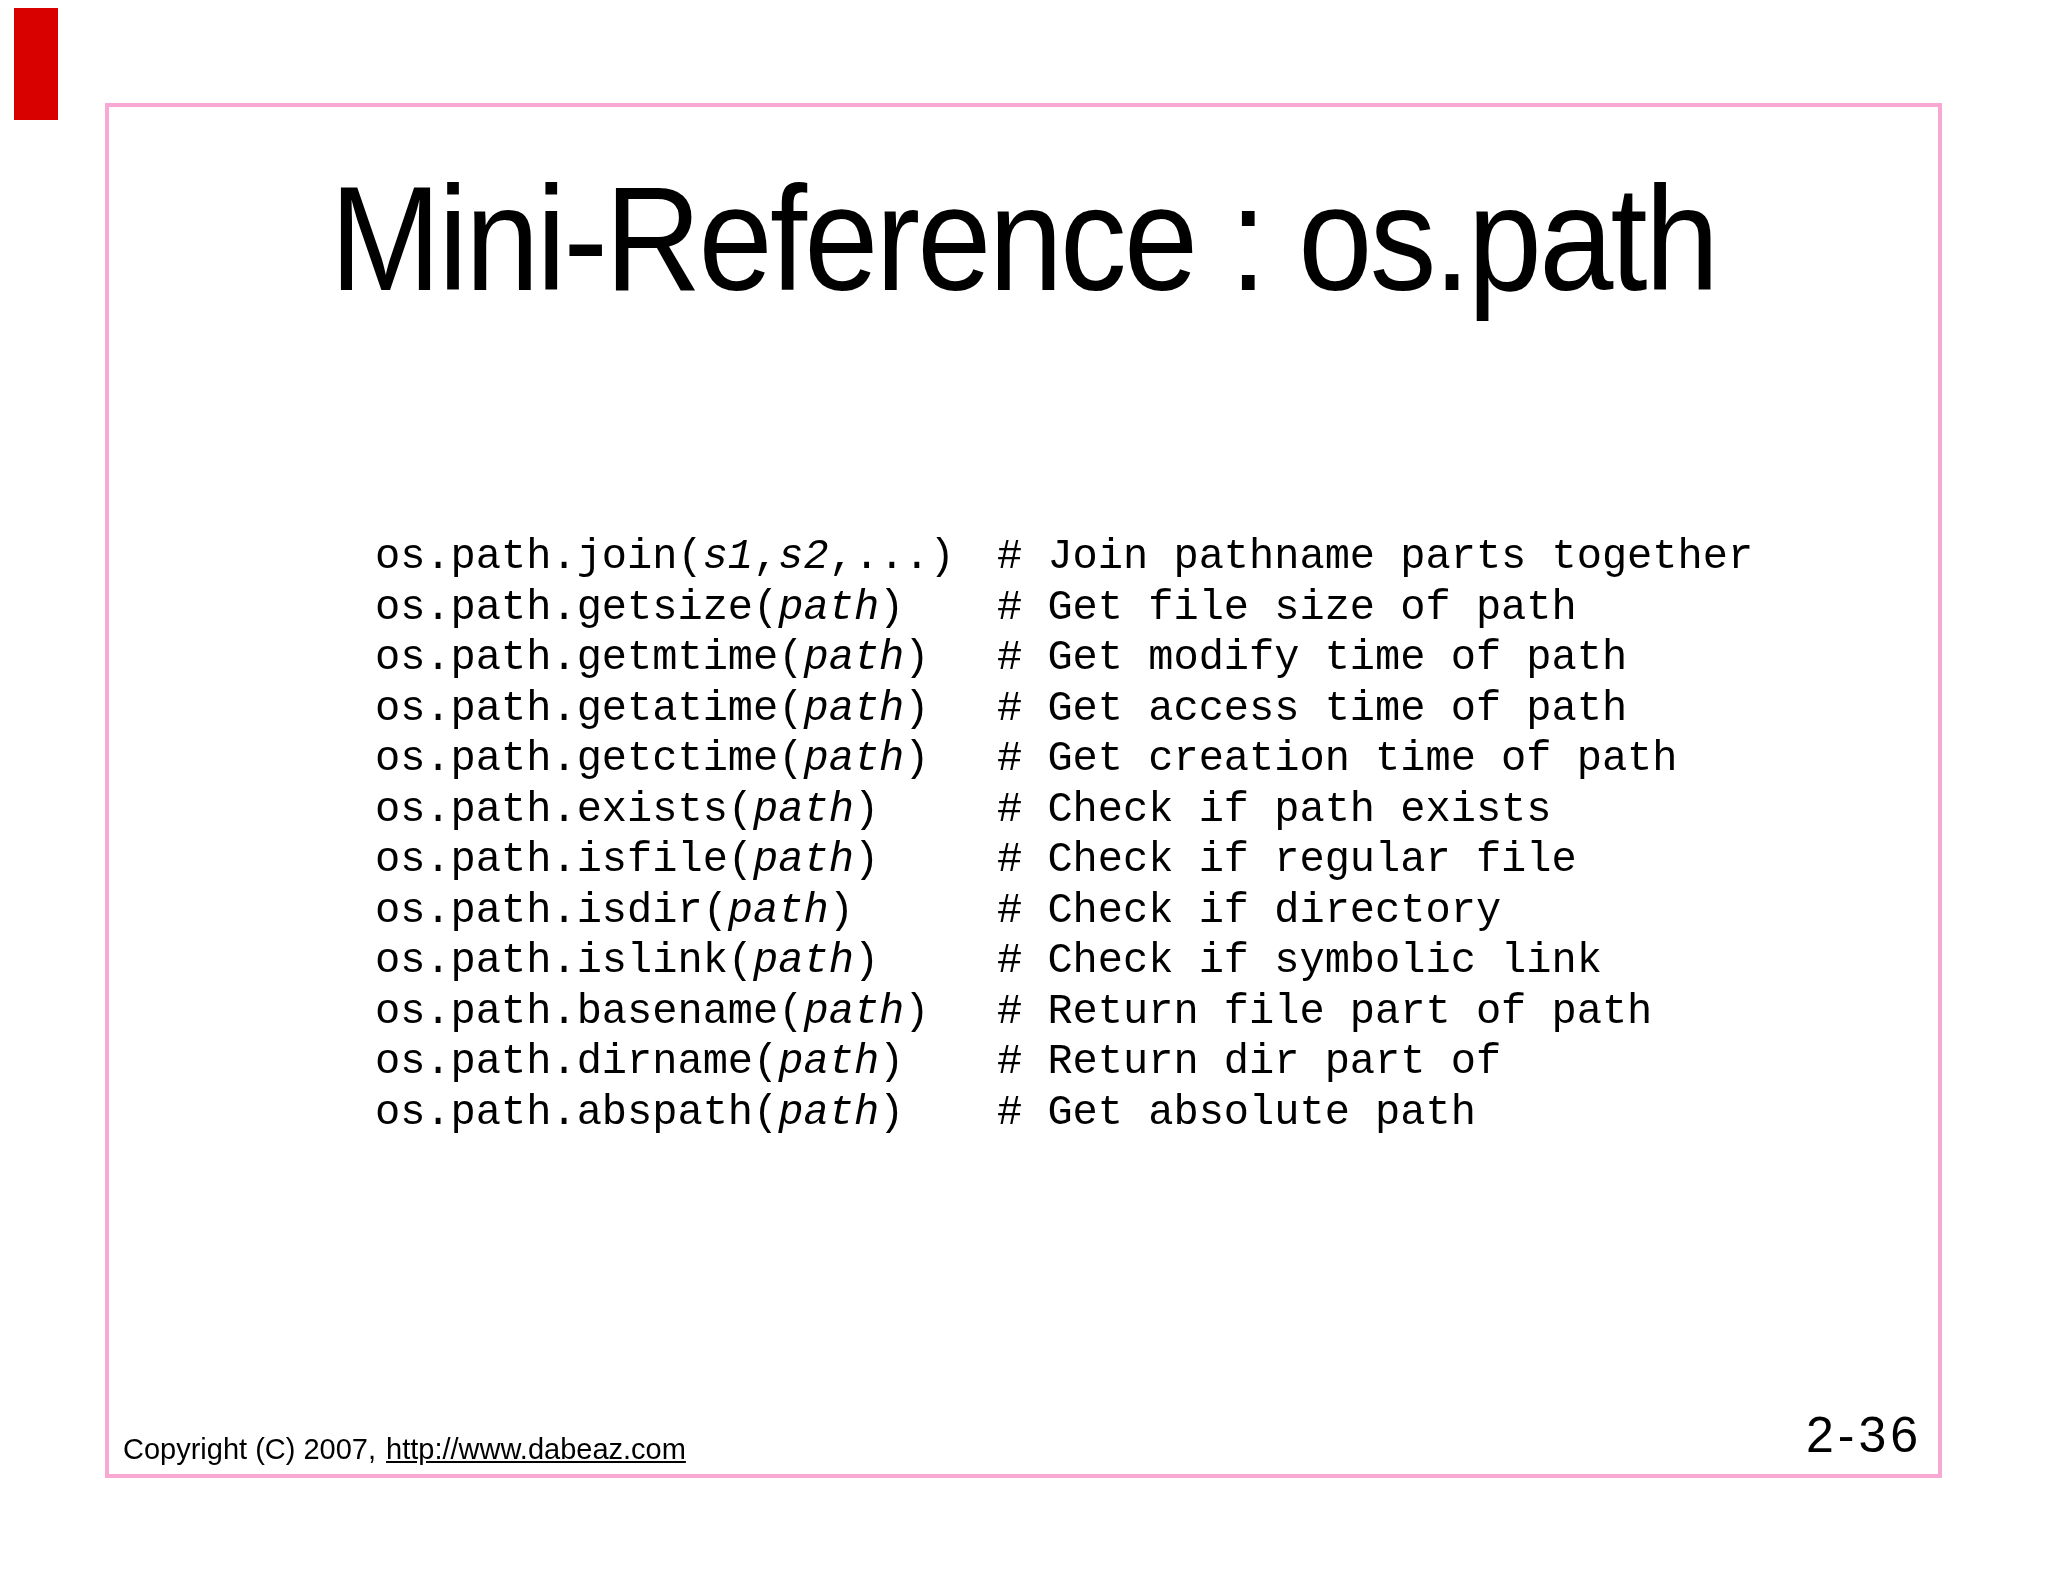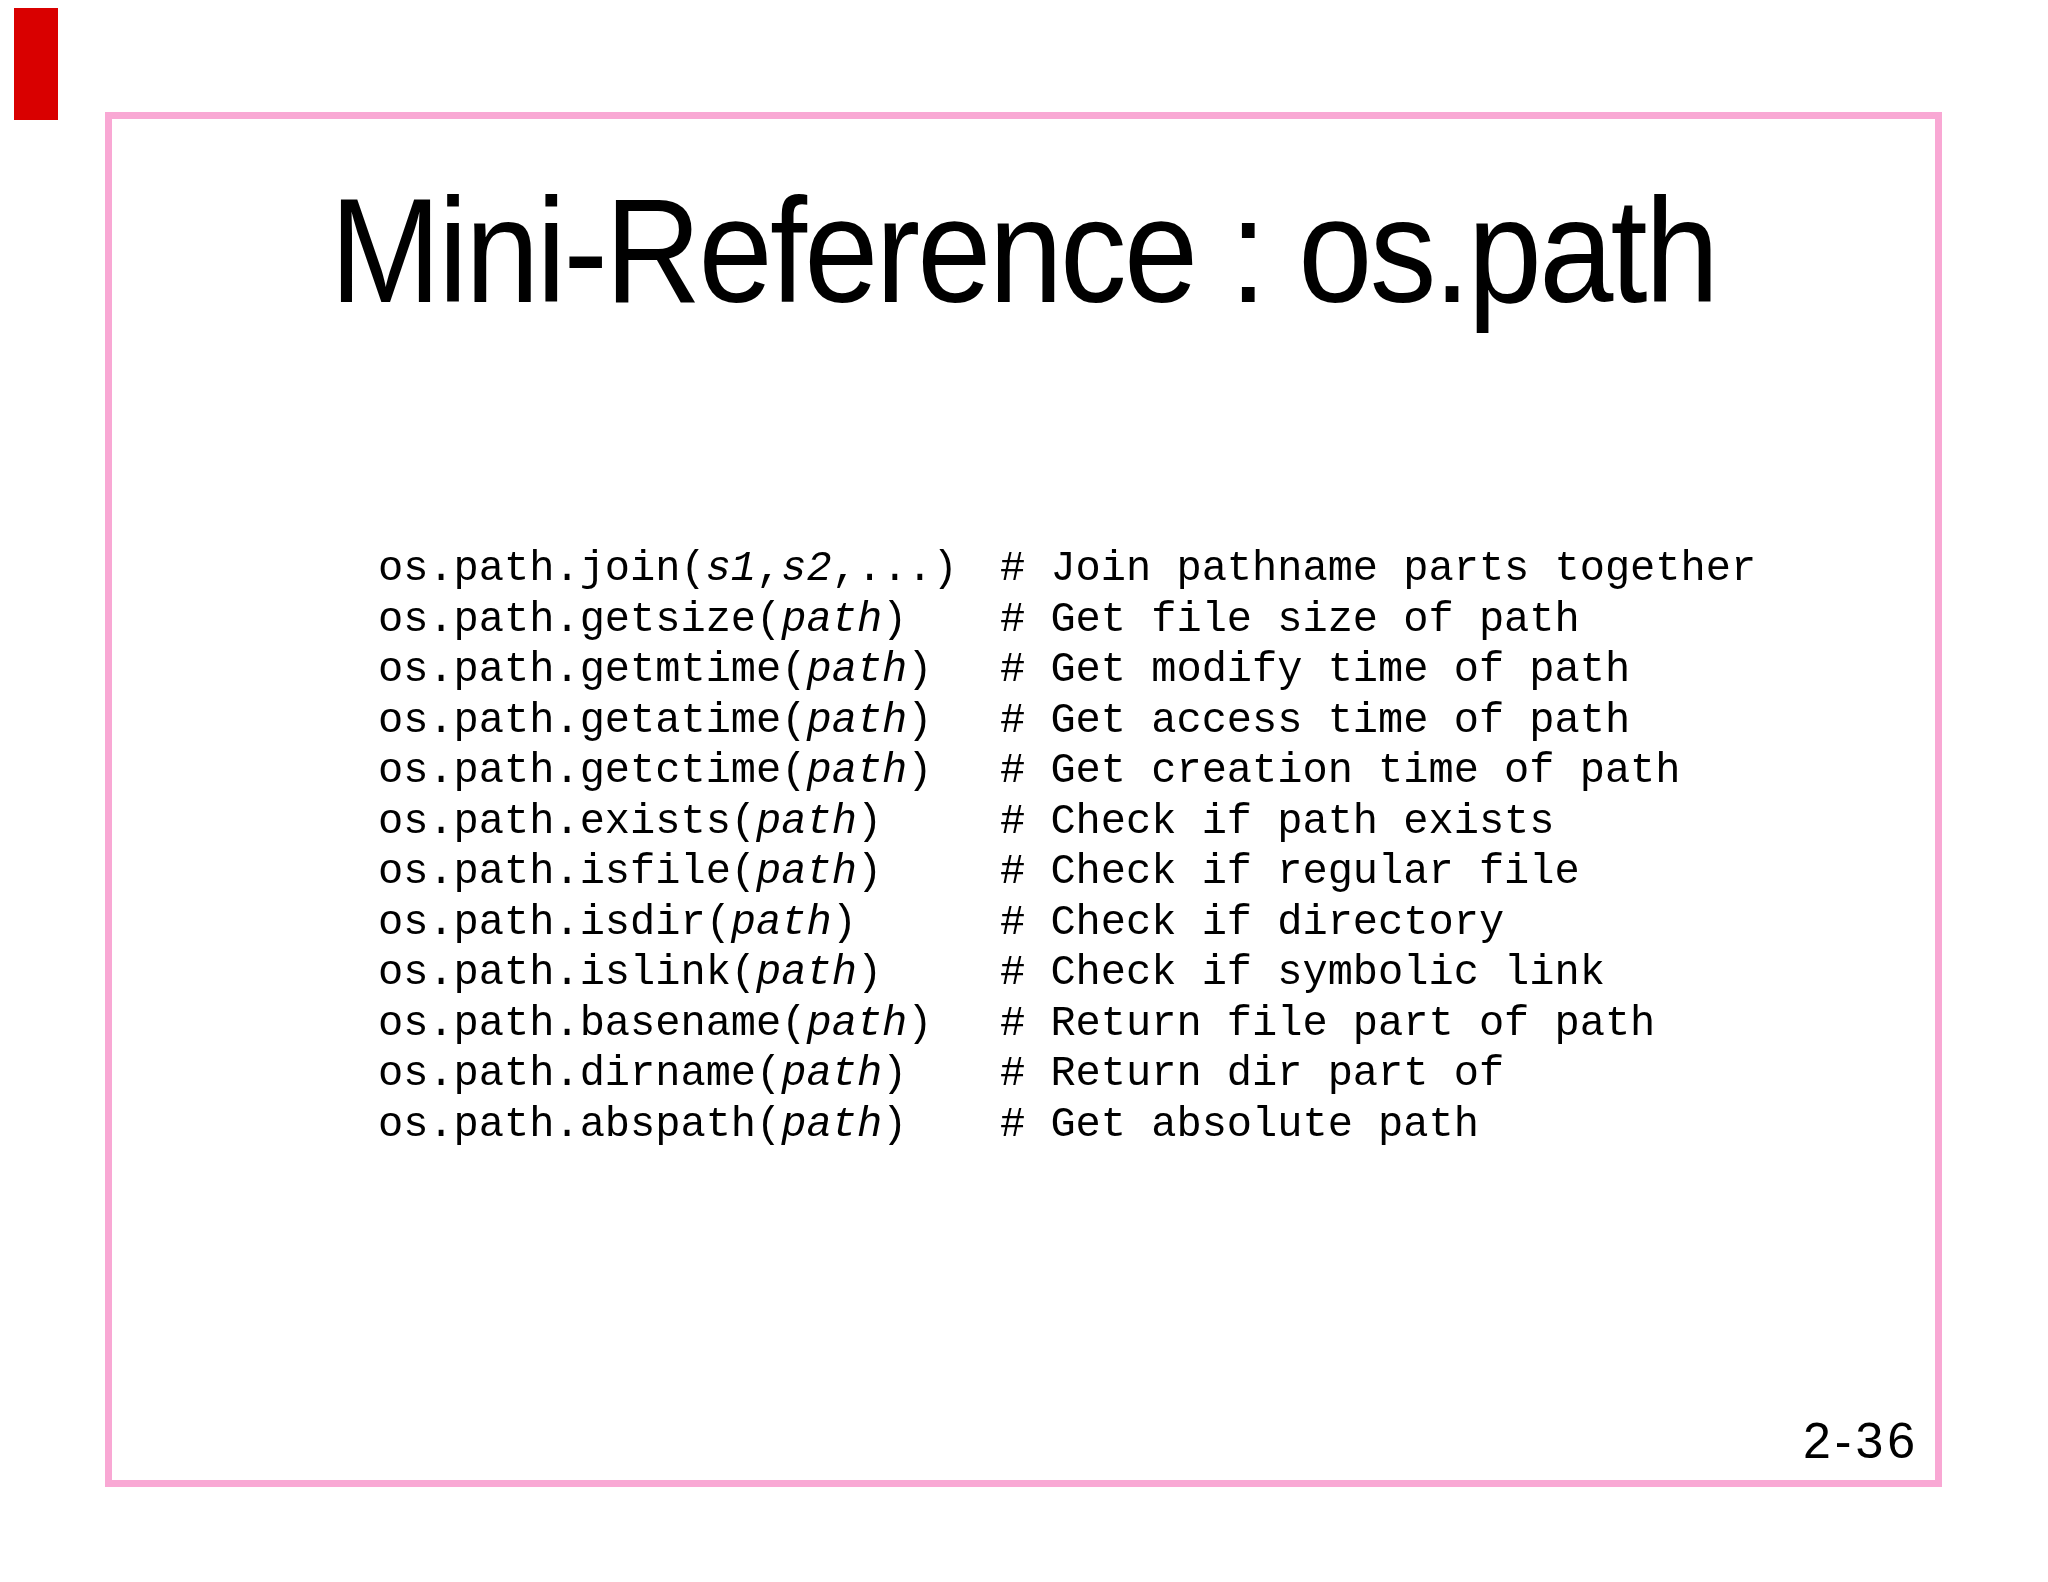--- a/index.html
+++ b/index.html
@@ -8,23 +8,23 @@
 
   .red-marker {
     position: absolute;
     left: 14px; top: 8px;
     width: 44px; height: 112px;
     background: #d90000;
   }
 
   .slide {
     position: absolute;
-    left: 105px; top: 112px;
+    left: 105px; top: 103px;
     width: 1837px; height: 1375px;
-    border: 7px solid #f9a8d4;
+    border: 4px solid #f9a8d4;
     background: #ffffff;
   }
 
   .slide-title {
     position: absolute;
     top: 58px; left: 0; right: 0;
     text-align: center;
     white-space: nowrap;
   }
   .slide-title .title-text {
@@ -78,16 +78,19 @@
 <div class="red-marker" style="background: rgb(217, 0, 0);"></div>
 
 <div class="slide">
 
   <div class="slide-title">
     <span class="title-text">Mini-Reference : os.path</span>
   </div>
 
   <div class="code-block"><div class="code-row"><span class="code-cell"><span>os.path.join(</span><span class="arg">s1</span><span>,</span><span class="arg">s2</span><span>,...)</span></span><span class="comment-cell"># Join pathname parts together</span></div><div class="code-row"><span class="code-cell"><span>os.path.getsize(</span><span class="arg">path</span><span>)</span></span><span class="comment-cell"># Get file size of path</span></div><div class="code-row"><span class="code-cell"><span>os.path.getmtime(</span><span class="arg">path</span><span>)</span></span><span class="comment-cell"># Get modify time of path</span></div><div class="code-row"><span class="code-cell"><span>os.path.getatime(</span><span class="arg">path</span><span>)</span></span><span class="comment-cell"># Get access time of path</span></div><div class="code-row"><span class="code-cell"><span>os.path.getctime(</span><span class="arg">path</span><span>)</span></span><span class="comment-cell"># Get creation time of path</span></div><div class="code-row"><span class="code-cell"><span>os.path.exists(</span><span class="arg">path</span><span>)</span></span><span class="comment-cell"># Check if path exists</span></div><div class="code-row"><span class="code-cell"><span>os.path.isfile(</span><span class="arg">path</span><span>)</span></span><span class="comment-cell"># Check if regular file</span></div><div class="code-row"><span class="code-cell"><span>os.path.isdir(</span><span class="arg">path</span><span>)</span></span><span class="comment-cell"># Check if directory</span></div><div class="code-row"><span class="code-cell"><span>os.path.islink(</span><span class="arg">path</span><span>)</span></span><span class="comment-cell"># Check if symbolic link</span></div><div class="code-row"><span class="code-cell"><span>os.path.basename(</span><span class="arg">path</span><span>)</span></span><span class="comment-cell"># Return file part of path</span></div><div class="code-row"><span class="code-cell"><span>os.path.dirname(</span><span class="arg">path</span><span>)</span></span><span class="comment-cell"># Return dir part of</span></div><div class="code-row"><span class="code-cell"><span>os.path.abspath(</span><span class="arg">path</span><span>)</span></span><span class="comment-cell"># Get absolute path</span></div></div>
 
+  <div class="footer">
+    <span>Copyright (C) 2007,</span><a href="#">http://www.dabeaz.com</a>
+  </div>
 
   <div class="page-number">2-36</div>
 
 </div>
 
 </body></html>

